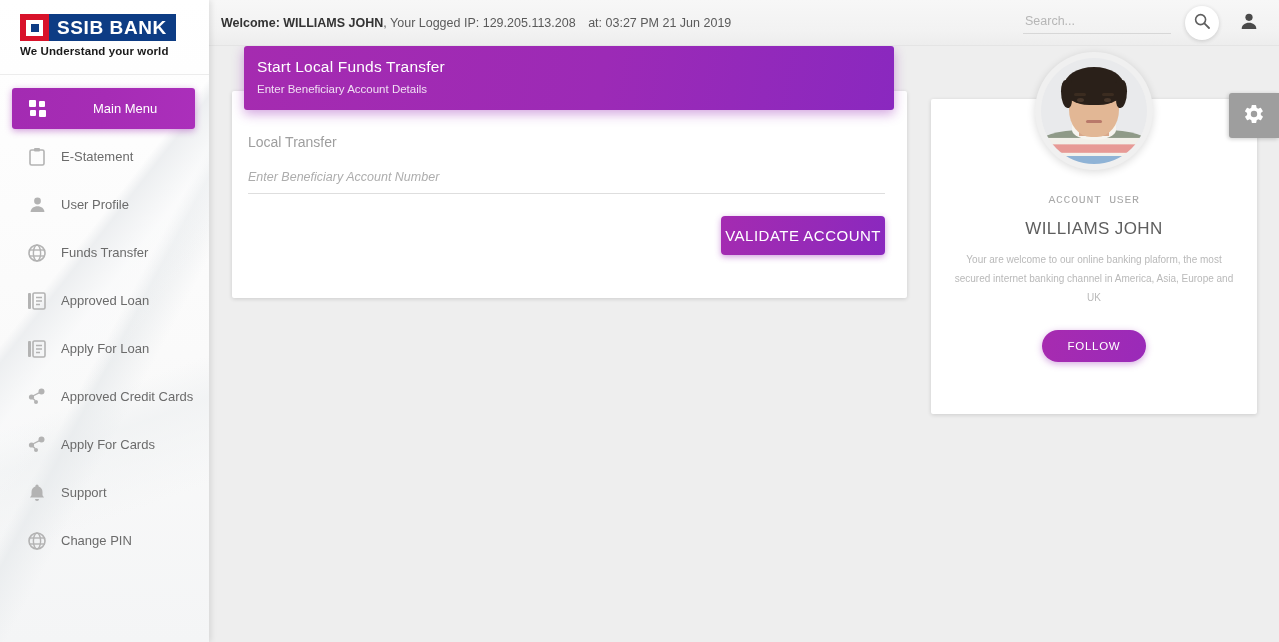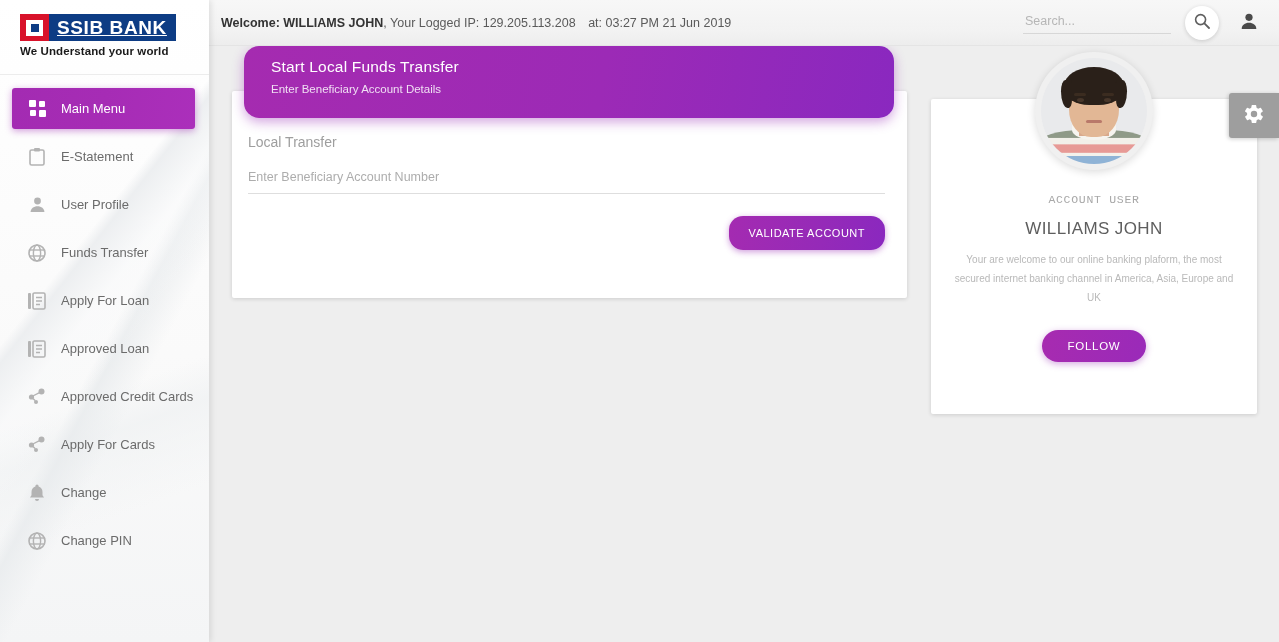--- a/index.html
+++ b/index.html
@@ -40,40 +40,41 @@
     display: flex; align-items: center; justify-content: center;
   }
   .logo-mark-inner {
     width: 17px; height: 16px; background: #ffffff;
     display: flex; align-items: center; justify-content: center;
   }
   .logo-mark-core { width: 8px; height: 8px; background: #0d3c84; }
   .logo-text {
     background: #0d3c84; color: #ffffff;
     font-size: 19px; font-weight: bold; letter-spacing: .6px;
-    padding: 0 9px 0 8px; line-height: 27px; text-decoration: underline;
+    padding: 0 9px 0 8px; line-height: 27px;
   }
   .logo-tag {
     position: relative;
     margin-top: 4px; color: #1a1a1a;
     font-size: 11.5px; font-weight: bold; letter-spacing: .1px;
   }
 
   .menu { position: relative; padding-top: 13px; }
   .menu-item {
     display: flex; align-items: center;
     height: 41px; margin: 0 14px 7px 12px;
     padding-left: 12px;
     border-radius: 3px;
     color: #6b6b6b; font-size: 13px;
   }
   .menu-item.active {
     background: linear-gradient(100deg, #a32bb2 0%, #a62cb5 50%, #ab2fbb 100%);
     color: #ffffff;
     box-shadow: 0 2px 7px rgba(160,42,180,.45);
+    gap: 32px;
   }
   .menu-item .mi-icon {
     width: 26px; height: 22px;
     display: flex; align-items: center; justify-content: center;
     margin-right: 11px;
     flex: 0 0 26px;
   }
   .menu-item .mi-icon svg { display: block; }
   .menu-item.active .mi-icon svg { fill: #ffffff; }
   .menu-item .mi-icon svg { fill: #b3b3b3; }
@@ -131,50 +132,50 @@
   
   .transfer-card {
     position: absolute; left: 23px; top: 45px;
     width: 675px; height: 207px;
     background: #ffffff;
     border-radius: 2px;
     box-shadow: 0 1px 4px rgba(0,0,0,.14);
   }
   .transfer-header {
     position: absolute; left: 12px; top: -45px;
-    width: 650px; height: 72px;
+    width: 650px; height: 64px;
     background: linear-gradient(100deg, #a52bb0 0%, #9c2ab6 55%, #8a28bf 100%);
-    border-radius: 15px;
+    border-radius: 3px;
     box-shadow: 0 4px 12px rgba(150,40,180,.42);
-    padding: 12px 0 0 27px;
+    padding: 12px 0 0 13px;
     color: #ffffff;
   }
   .transfer-title { font-size: 15.5px; font-weight: normal; letter-spacing: .2px; }
   .transfer-sub { font-size: 11.5px; margin-top: 7px; color: #f0dff3; }
 
   .form-body { padding: 43px 22px 0 16px; }
   .field-label { font-size: 14px; color: #9e9e9e; }
   .field-underline {
     margin-top: 17px;
     border-bottom: 1px solid #dedede;
     padding-bottom: 8px;
   }
   .field-input {
     width: 100%; border: none; outline: none; background: transparent;
     font-family: "Liberation Sans", sans-serif;
-    font-size: 12.5px; color: #777;
+    font-size: 12.5px; color: #777; font-style: italic;
   }
   .field-input::placeholder { color: #adadad; }
   .form-actions { display: flex; justify-content: flex-end; margin-top: 22px; }
   .btn-validate {
     background: linear-gradient(100deg, #a42bb1 0%, #952ab8 60%, #8a28bf 100%);
-    color: #ffffff; border: none; border-radius: 14px;
+    color: #ffffff; border: none; border-radius: 4px;
     font-family: "Liberation Sans", sans-serif;
-    font-size: 11px; letter-spacing: .5px;
-    padding: 11px 20px; cursor: pointer;
+    font-size: 15px; letter-spacing: .5px;
+    padding: 11px 4px; cursor: pointer;
     box-shadow: 0 2px 6px rgba(150,40,180,.45);
   }
 
   
   .profile-card {
     position: absolute; left: 722px; top: 53px;
     width: 326px; height: 315px;
     background: #ffffff;
     border-radius: 2px;
     box-shadow: 0 1px 4px rgba(0,0,0,.14);
@@ -344,34 +345,34 @@
     <div class="menu-item">
       <span class="mi-icon">
         <svg width="18" height="18" viewBox="0 0 18 18">
             <rect x="0" y="1" width="3" height="16" rx="1"></rect>
             <rect x="5" y="1" width="12" height="16" rx="1.4" fill="none" stroke="#b3b3b3" stroke-width="1.6"></rect>
             <line x1="8" y1="5.5" x2="14" y2="5.5" stroke="#b3b3b3" stroke-width="1.5"></line>
             <line x1="8" y1="9" x2="14" y2="9" stroke="#b3b3b3" stroke-width="1.5"></line>
             <line x1="8" y1="12.5" x2="12" y2="12.5" stroke="#b3b3b3" stroke-width="1.5"></line>
           </svg>
       </span>
-      <span class="menu-label">Apply For Loan</span>
+      <span class="menu-label">Approved Loan</span>
     </div>
 
     <div class="menu-item">
       <span class="mi-icon">
         <svg width="18" height="18" viewBox="0 0 18 18">
             <rect x="0" y="1" width="3" height="16" rx="1"></rect>
             <rect x="5" y="1" width="12" height="16" rx="1.4" fill="none" stroke="#b3b3b3" stroke-width="1.6"></rect>
             <line x1="8" y1="5.5" x2="14" y2="5.5" stroke="#b3b3b3" stroke-width="1.5"></line>
             <line x1="8" y1="9" x2="14" y2="9" stroke="#b3b3b3" stroke-width="1.5"></line>
             <line x1="8" y1="12.5" x2="12" y2="12.5" stroke="#b3b3b3" stroke-width="1.5"></line>
           </svg>
       </span>
-      <span class="menu-label">Approved Loan</span>
+      <span class="menu-label">Apply For Loan</span>
     </div>
 
     <div class="menu-item">
       <span class="mi-icon">
         <svg width="18" height="18" viewBox="0 0 18 18">
             <circle cx="13.5" cy="3.5" r="3"></circle>
             <circle cx="3.5" cy="9" r="2.6"></circle>
             <circle cx="8" cy="14" r="2"></circle>
             <line x1="4.8" y1="8" x2="11.5" y2="4.6" stroke="#b3b3b3" stroke-width="1.4"></line>
             <line x1="5" y1="10.6" x2="7" y2="12.6" stroke="#b3b3b3" stroke-width="1.4"></line>
@@ -393,21 +394,21 @@
       <span class="menu-label">Apply For Cards</span>
     </div>
 
     <div class="menu-item">
       <span class="mi-icon">
         <svg width="16" height="18" viewBox="0 0 16 18">
             <path d="M8 0.5a1.6 1.6 0 0 1 1.6 1.6v.5c2.3.7 3.9 2.8 3.9 5.3v3.4l1.5 2.2H1L2.5 11.3V7.9c0-2.5 1.6-4.6 3.9-5.3v-.5A1.6 1.6 0 0 1 8 .5z"></path>
             <path d="M6 15h4a2 2 0 0 1-4 0z"></path>
           </svg>
       </span>
-      <span class="menu-label">Change</span>
+      <span class="menu-label">Support</span>
     </div>
 
     <div class="menu-item">
       <span class="mi-icon">
         <svg width="18" height="18" viewBox="0 0 18 18">
             <circle cx="9" cy="9" r="8" fill="none" stroke="#b3b3b3" stroke-width="1.6"></circle>
             <ellipse cx="9" cy="9" rx="3.6" ry="8" fill="none" stroke="#b3b3b3" stroke-width="1.4"></ellipse>
             <line x1="1" y1="6" x2="17" y2="6" stroke="#b3b3b3" stroke-width="1.4"></line>
             <line x1="1" y1="12" x2="17" y2="12" stroke="#b3b3b3" stroke-width="1.4"></line>
           </svg>

